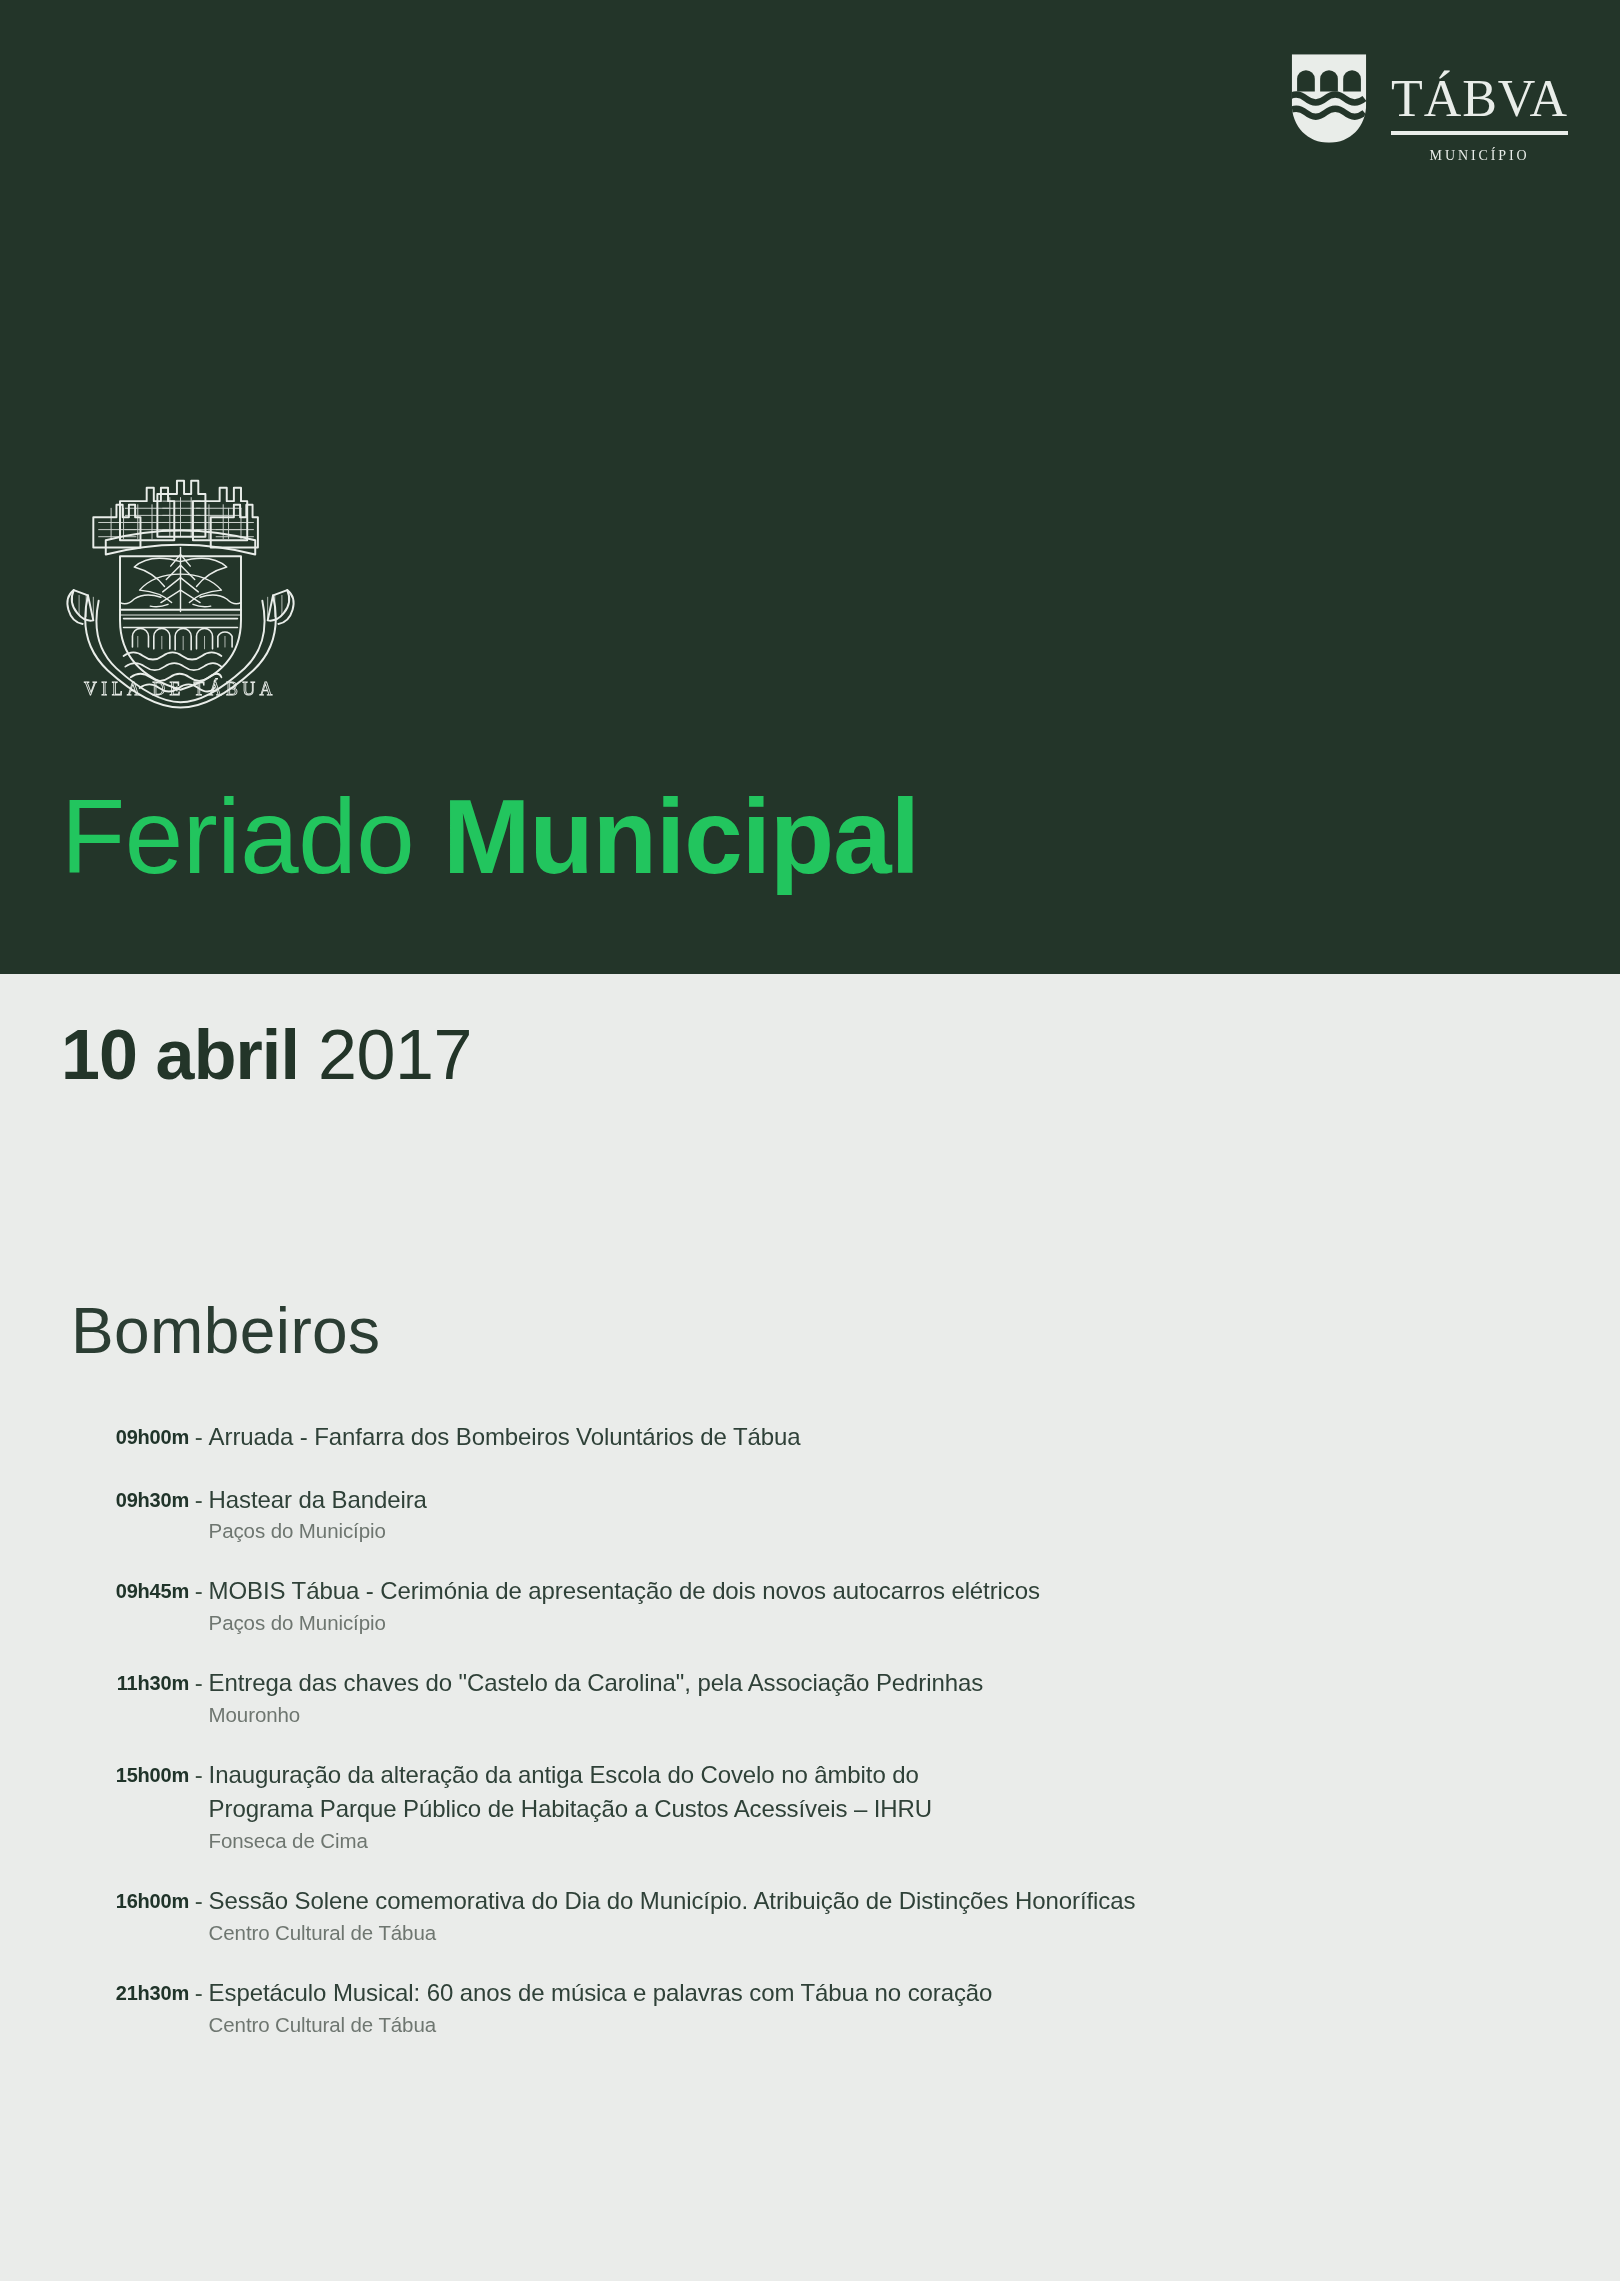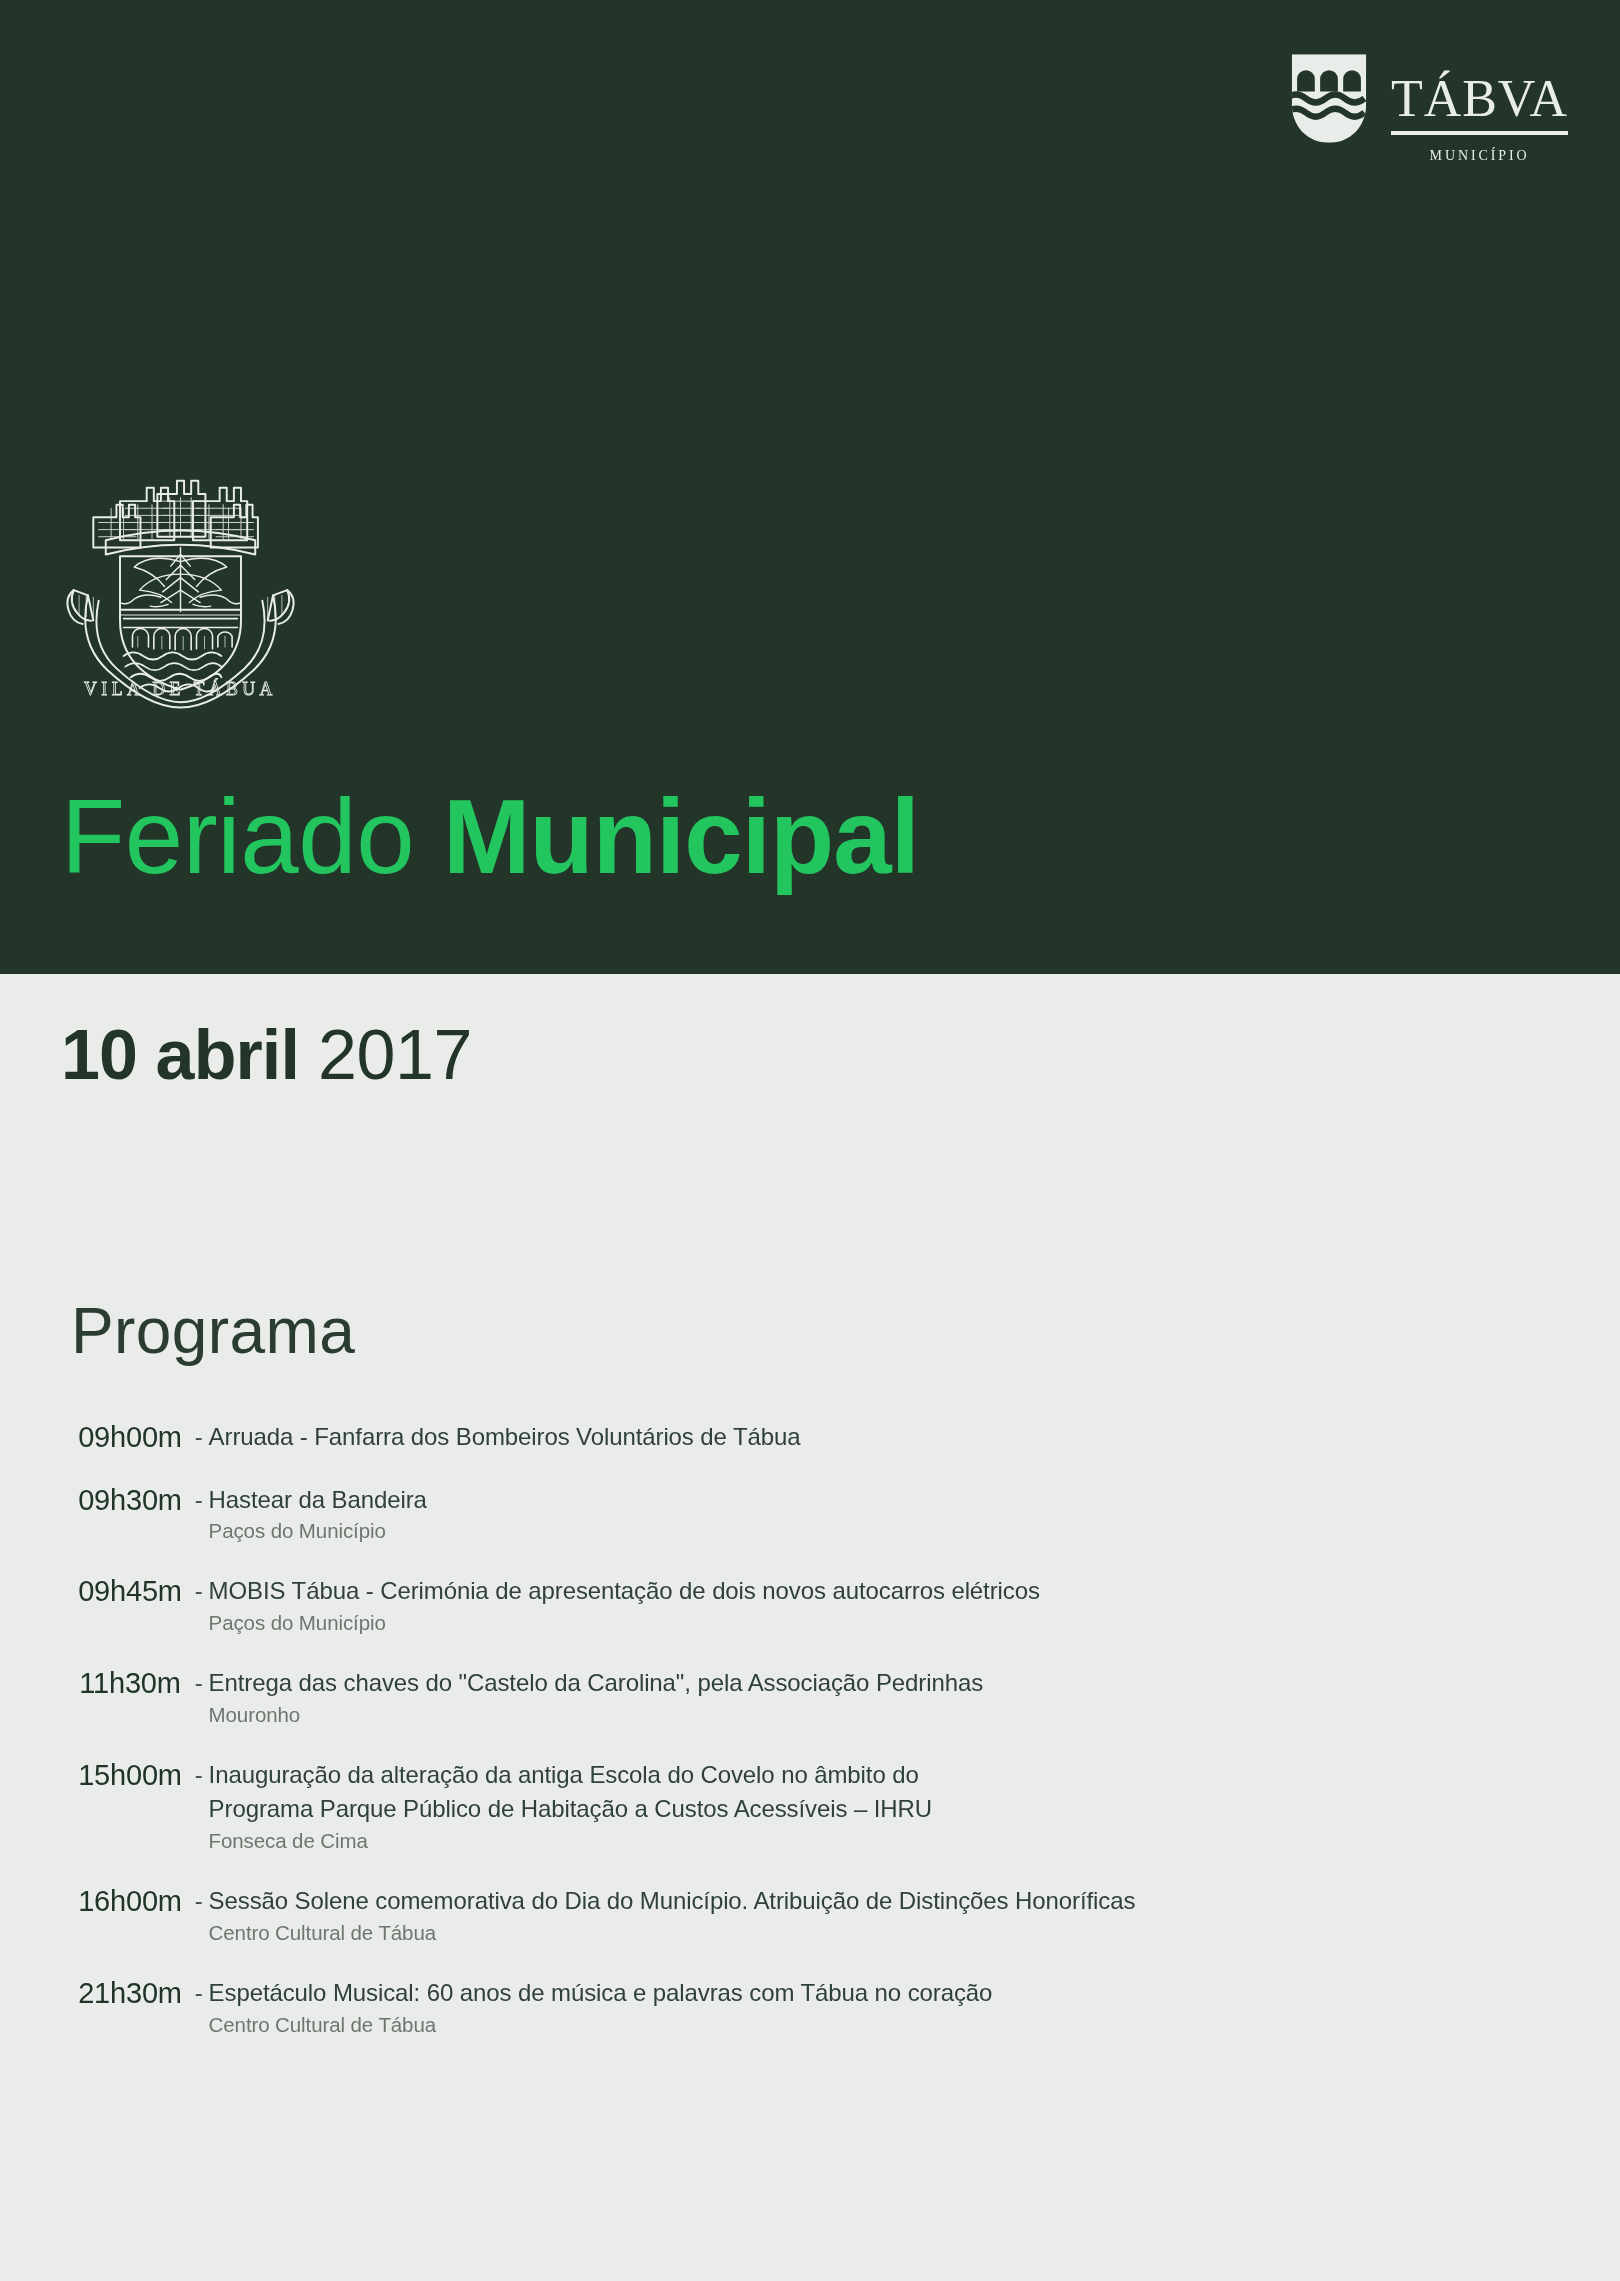--- a/index.html
+++ b/index.html
@@ -146,23 +146,23 @@
   .sched-item {
     display: flex;
     align-items: flex-start;
     margin-bottom: 28.5px;
   }
   .sched-item:last-child { margin-bottom: 0; }
 
   .sched-time {
     flex: none;
     width: 118px;
-    text-align: center;
-    font-size: 29px;
-    font-weight: 400;
+    text-align: right;
+    font-size: 20px;
+    font-weight: 700;
     line-height: 34px;
     color: #20342a;
     letter-spacing: -0.2px;
     white-space: nowrap;
   }
   .sched-dash {
     flex: none;
     width: 19.6px;
     text-align: center;
     font-size: 24px;
@@ -315,21 +315,21 @@
     <span class="thin">Feriado</span><span class="thin"> </span><span class="bold">Municipal</span>
   </div>
 </div>
 
 <div class="body-area">
 
   <div class="date-line">
     <span class="d-bold">10 abril</span><span class="d-thin"> </span><span class="d-thin">2017</span>
   </div>
 
-  <div class="programa-title">Programa</div>
+  <div class="programa-title">Bombeiros</div>
 
   <div class="schedule">
 
     <div class="sched-item">
       <div class="sched-time">09h00m</div>
       <div class="sched-dash">-</div>
       <div class="sched-body">
         <div class="sched-desc">Arruada - Fanfarra dos Bombeiros Voluntários de Tábua</div>
 
       </div>

